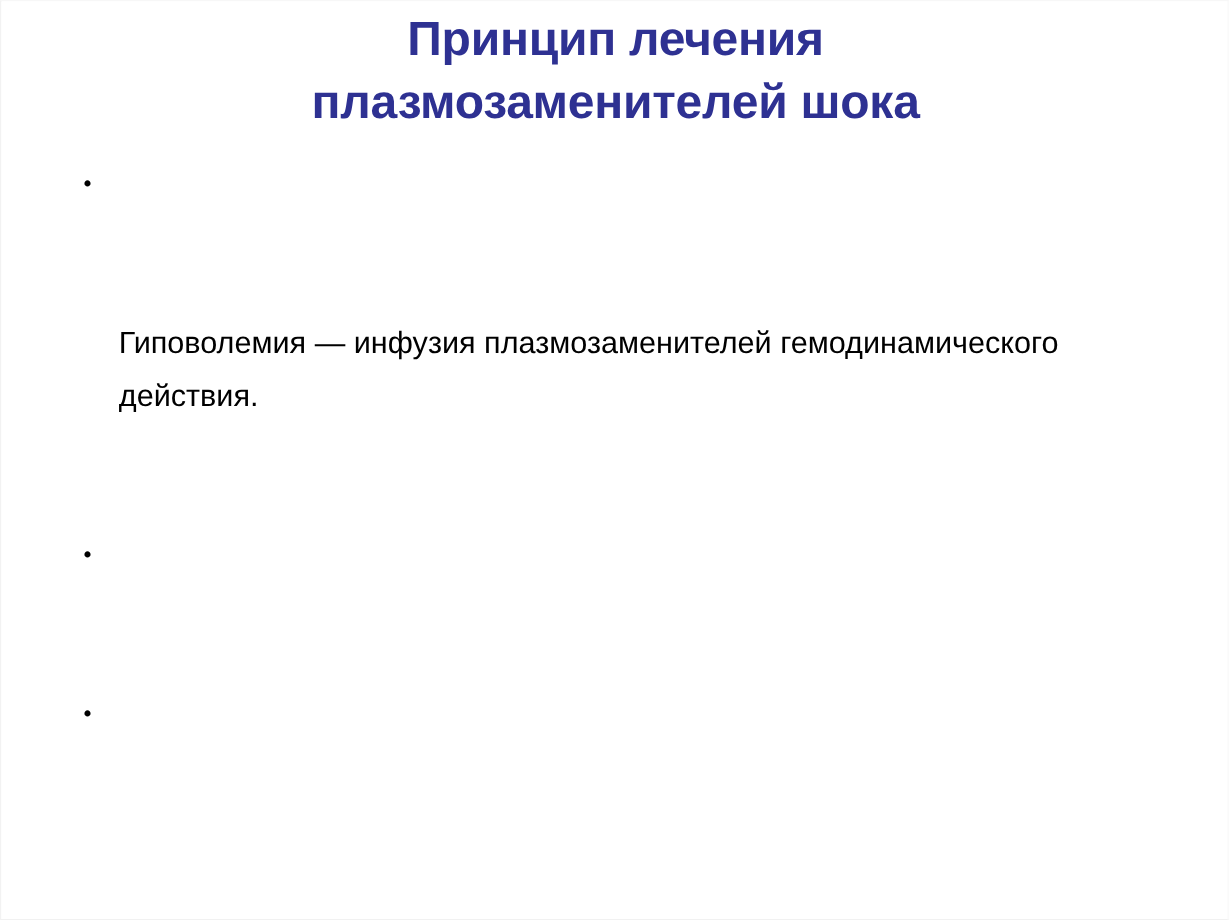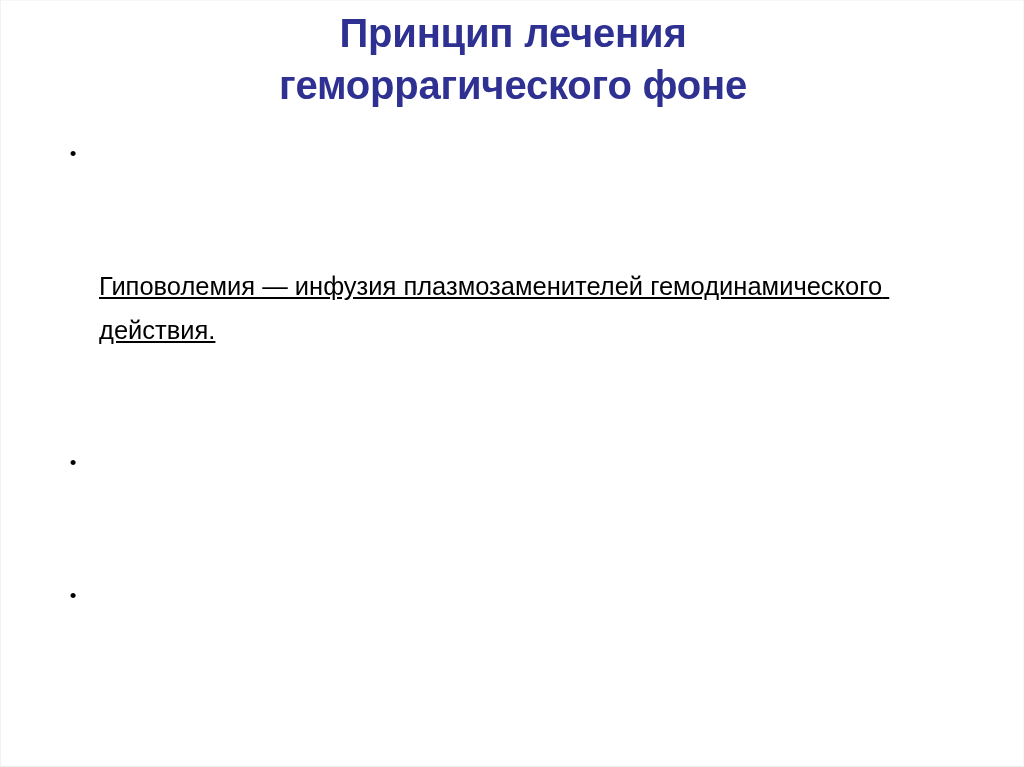--- a/index.html
+++ b/index.html
@@ -72,31 +72,30 @@
     top: 0;
     width: 20px;
     text-align: center;
     font-size: 19px;
     line-height: 44px;
     color: #000000;
   }
 
   #bullet-list > li .bullet-text {
     display: block;
-    text-decoration: underline;
   }
 </style>
 </head>
 <body>
 
 <div id="slide">
 
   <div id="title-block">
     <span class="title-line">Принцип лечения</span>
-    <span class="title-line">геморрагического фоне</span>
+    <span class="title-line">плазмозаменителей шока</span>
   </div>
 
   <ul id="bullet-list">
 
     <li>
       <span class="bullet-marker">•</span>
       <span class="bullet-text">Гиповолемия — инфузия плазмозаменителей гемодинамического действия.</span>
     </li>
 
     <li>

